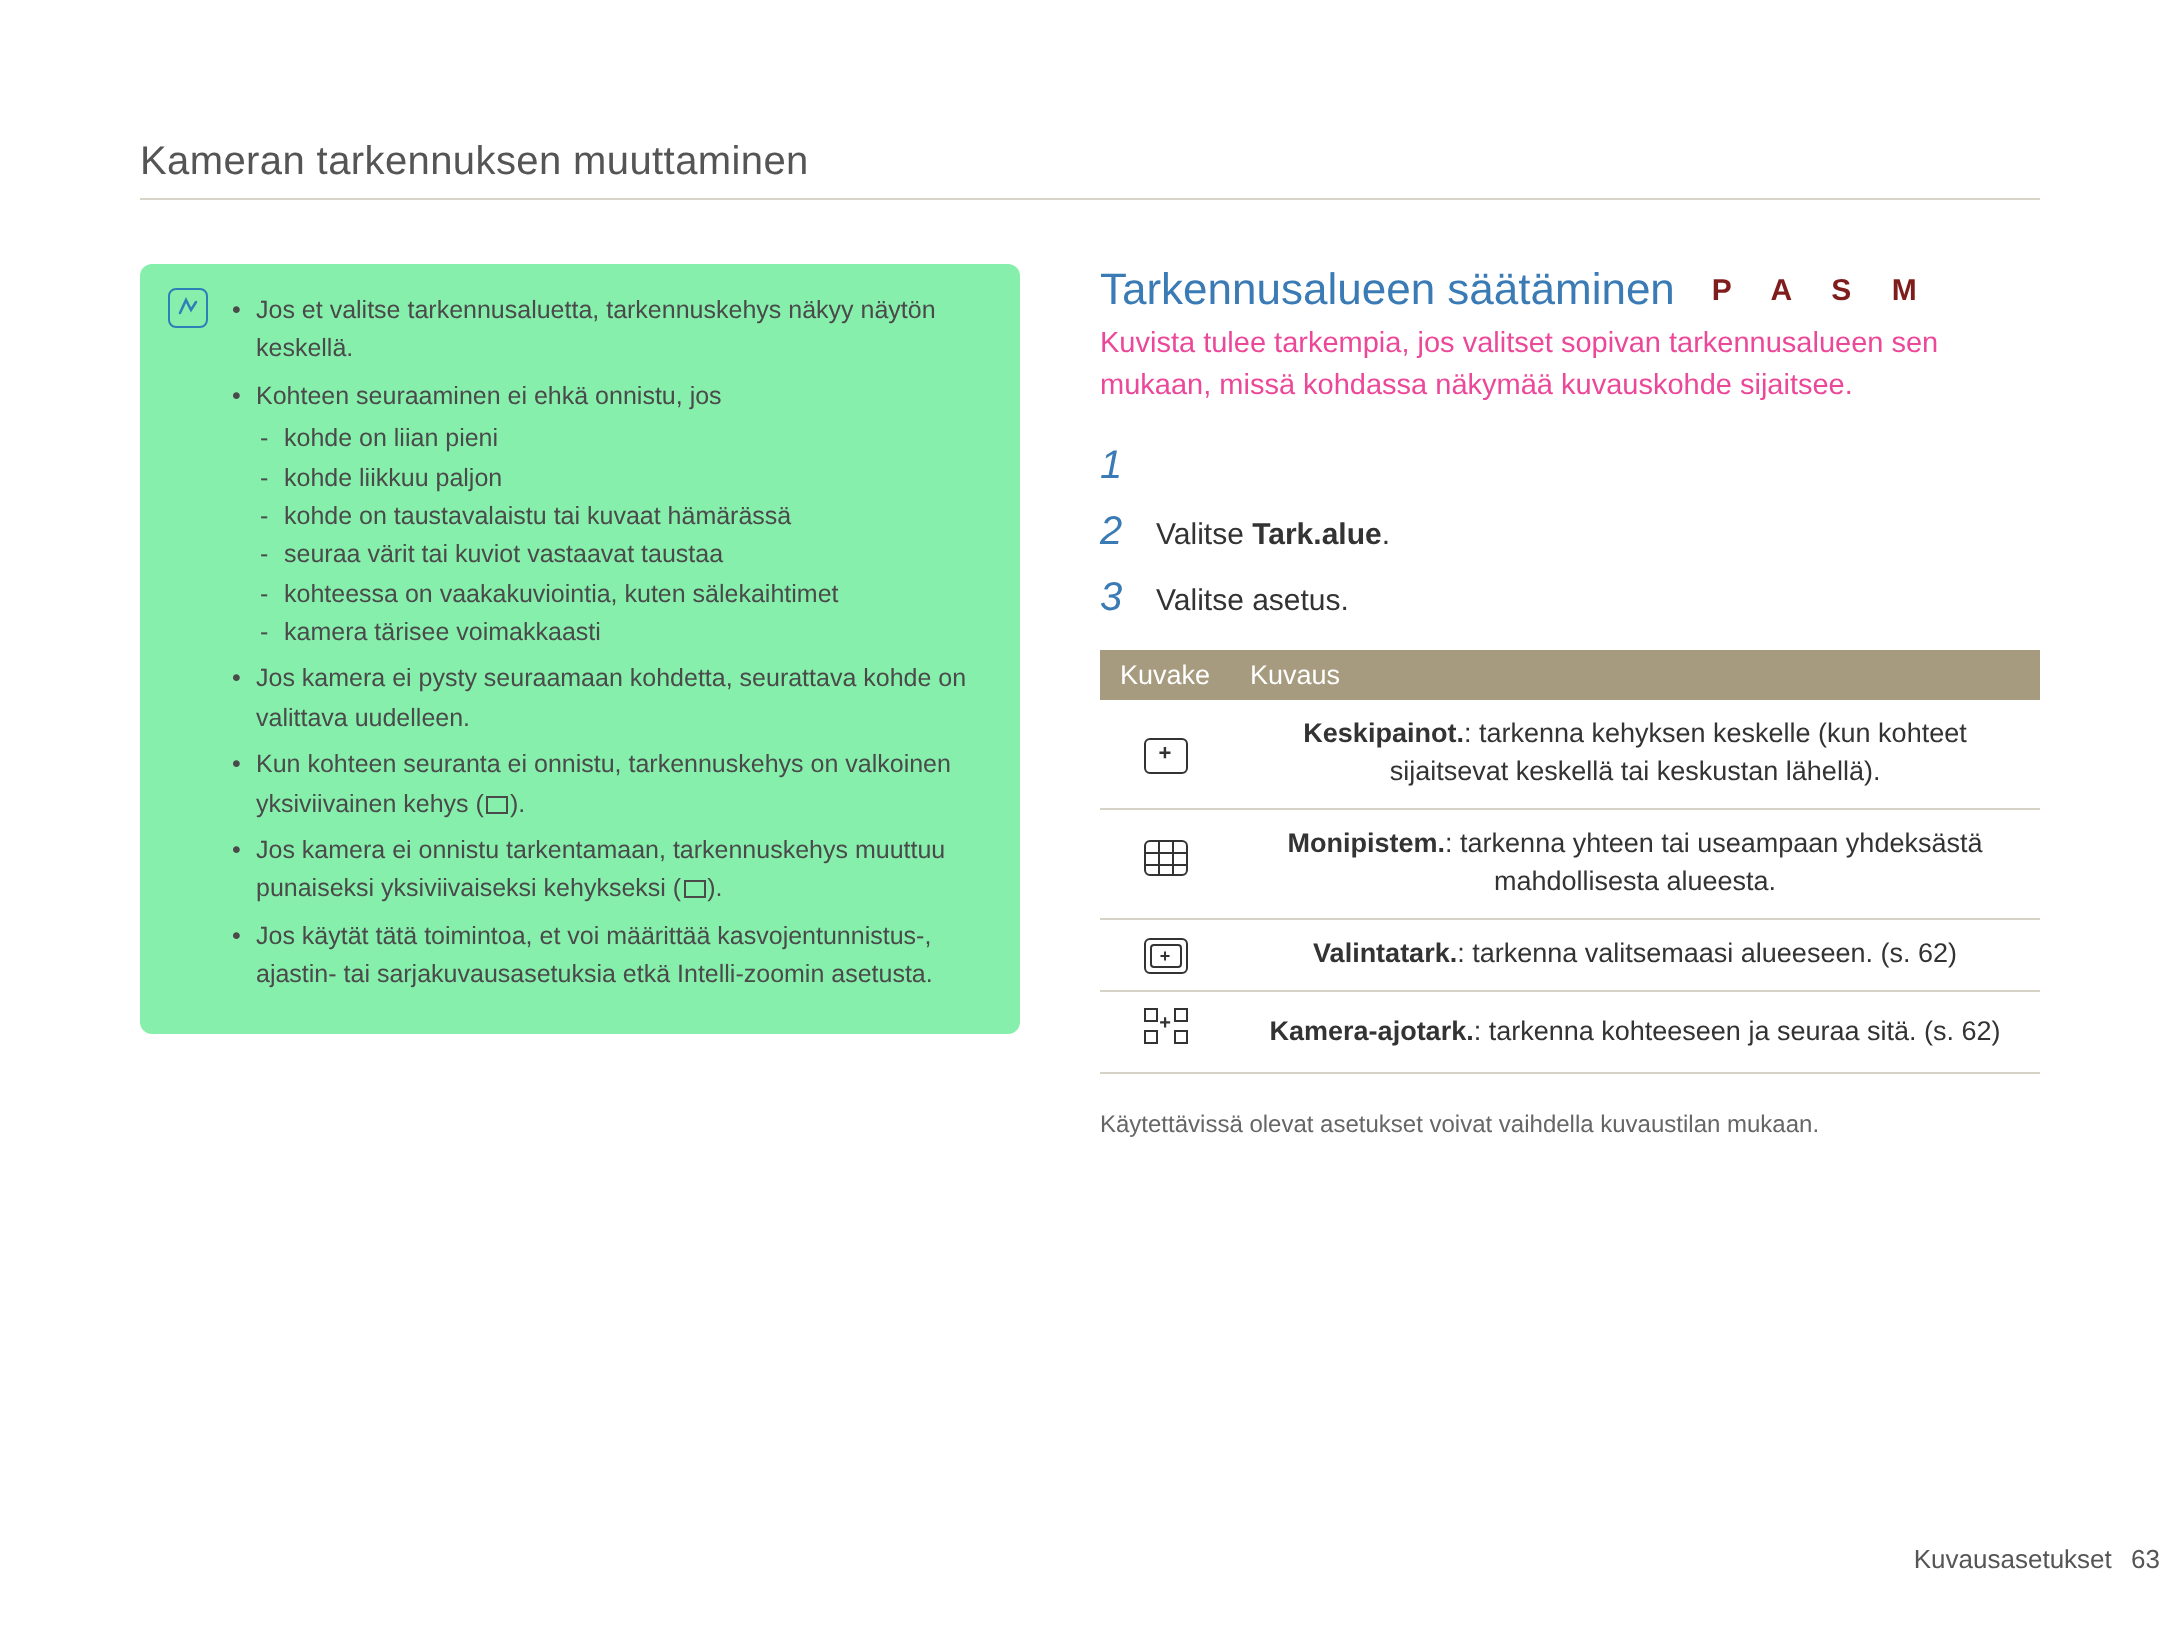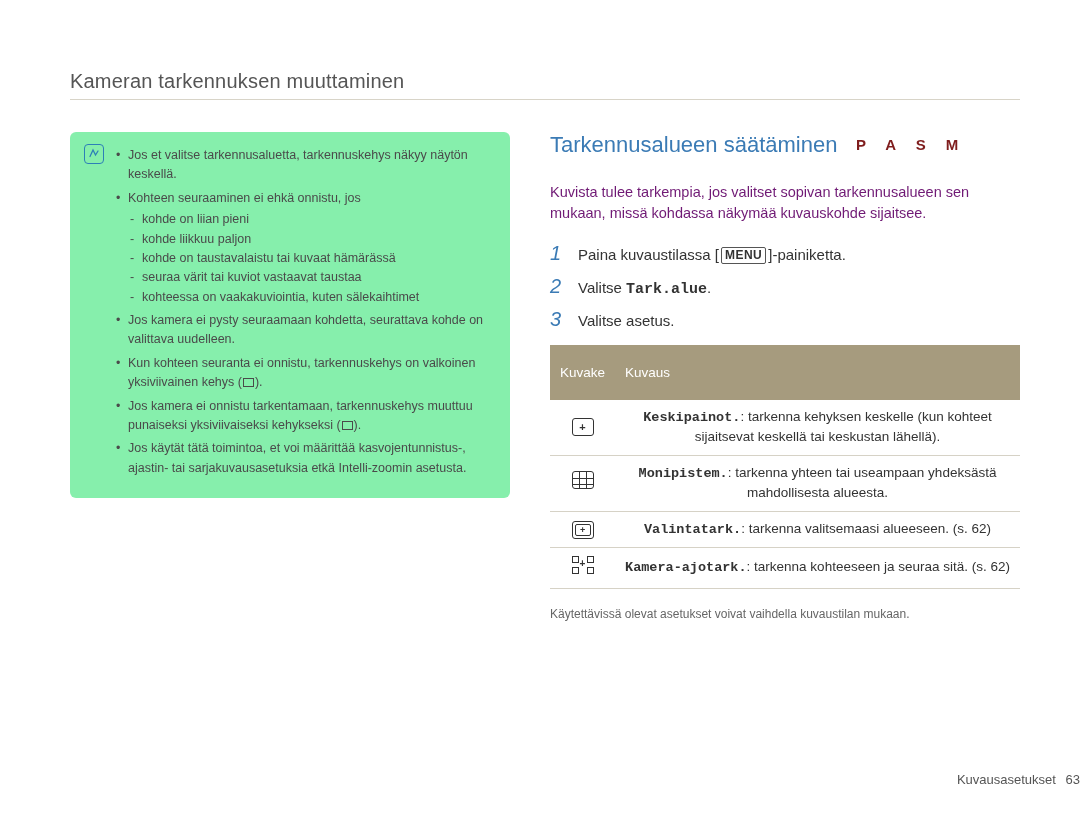--- a/index.html
+++ b/index.html
@@ -83,22 +83,22 @@
   .mode-letters {
     font-size: 15px;
     font-weight: 600;
     letter-spacing: 8px;
     color: #7f1d1d;
     margin-left: 14px;
     vertical-align: 2px;
   }
   .intro {
     font-size: 14.5px;
-    color: #701a75;
-    margin-top: 24px;
+    color: #ec4899;
+    margin-top: 4px;
     line-height: 1.45;
   }
   .steps {
     margin-top: 18px;
   }
   .step {
     display: flex;
     align-items: baseline;
     gap: 12px;
     margin-bottom: 10px;
@@ -115,33 +115,33 @@
     display: inline-block;
     border: 1px solid #555;
     padding: 0 3px 1px 3px;
     font-size: 12px;
     font-weight: 700;
     letter-spacing: 0.5px;
     vertical-align: 1px;
     margin: 0 2px;
     border-radius: 2px;
   }
-  .bold { font-weight: 700; font-family: Liberation Mono, monospace; }
+  .bold { font-weight: 700; }
   table.icon-table {
     margin-top: 14px;
     width: 100%;
     border-collapse: collapse;
     font-size: 13.5px;
   }
   table.icon-table th {
     background: #a69b7e;
     color: #ffffff;
     text-align: left;
     font-weight: 400;
-    padding: 20px 10px;
+    padding: 5px 10px;
   }
   table.icon-table th:first-child { width: 64px; }
   table.icon-table td {
     padding: 8px 10px;
     border-bottom: 1px solid #d6d2c6;
     vertical-align: middle;
     line-height: 1.4;
     text-align: center;
   }
   table.icon-table td:first-child {
@@ -208,40 +208,40 @@
           </svg>
         </span>
         <ul id="note-list">
             <li><span>Jos et valitse tarkennusaluetta, tarkennuskehys näkyy näytön keskellä.</span></li>
             <li><span>Kohteen seuraaminen ei ehkä onnistu, jos</span><ul>
                 <li>kohde on liian pieni</li>
                 <li>kohde liikkuu paljon</li>
                 <li>kohde on taustavalaistu tai kuvaat hämärässä</li>
                 <li>seuraa värit tai kuviot vastaavat taustaa</li>
                 <li>kohteessa on vaakakuviointia, kuten sälekaihtimet</li>
+                <li>kamera tärisee voimakkaasti</li>
               </ul></li>
             <li><span>Jos kamera ei pysty seuraamaan kohdetta, seurattava kohde on valittava uudelleen.</span></li>
             <li><span>Kun kohteen seuranta ei onnistu, tarkennuskehys on valkoinen yksiviivainen kehys (</span><span class="frame-icon"></span><span>).</span></li>
             <li><span>Jos kamera ei onnistu tarkentamaan, tarkennuskehys muuttuu punaiseksi yksiviivaiseksi kehykseksi (</span><span class="frame-icon"></span><span>).</span></li>
             <li><span>Jos käytät tätä toimintoa, et voi määrittää kasvojentunnistus-, ajastin- tai sarjakuvausasetuksia etkä Intelli-zoomin asetusta.</span></li>
           </ul>
       </div>
     </div>
 
     <div class="col-right">
       <div>
         <span class="section-title">Tarkennusalueen säätäminen</span>
         <span class="mode-letters">P A S M</span>
       </div>
       <div class="intro">Kuvista tulee tarkempia, jos valitset sopivan tarkennusalueen sen mukaan, missä kohdassa näkymää kuvauskohde sijaitsee.</div>
 
       <div class="steps" id="steps">
           <div class="step">
             <span class="step-num">1</span>
-            <span>Paina kuvaustilassa [<span class="menu-label">MENU</span>]-painiketta.</span>
           </div>
           <div class="step">
             <span class="step-num">2</span>
             <span>Valitse <span class="bold">Tark.alue</span>.</span>
           </div>
           <div class="step">
             <span class="step-num">3</span>
             <span>Valitse asetus.</span>
           </div>
         </div>

